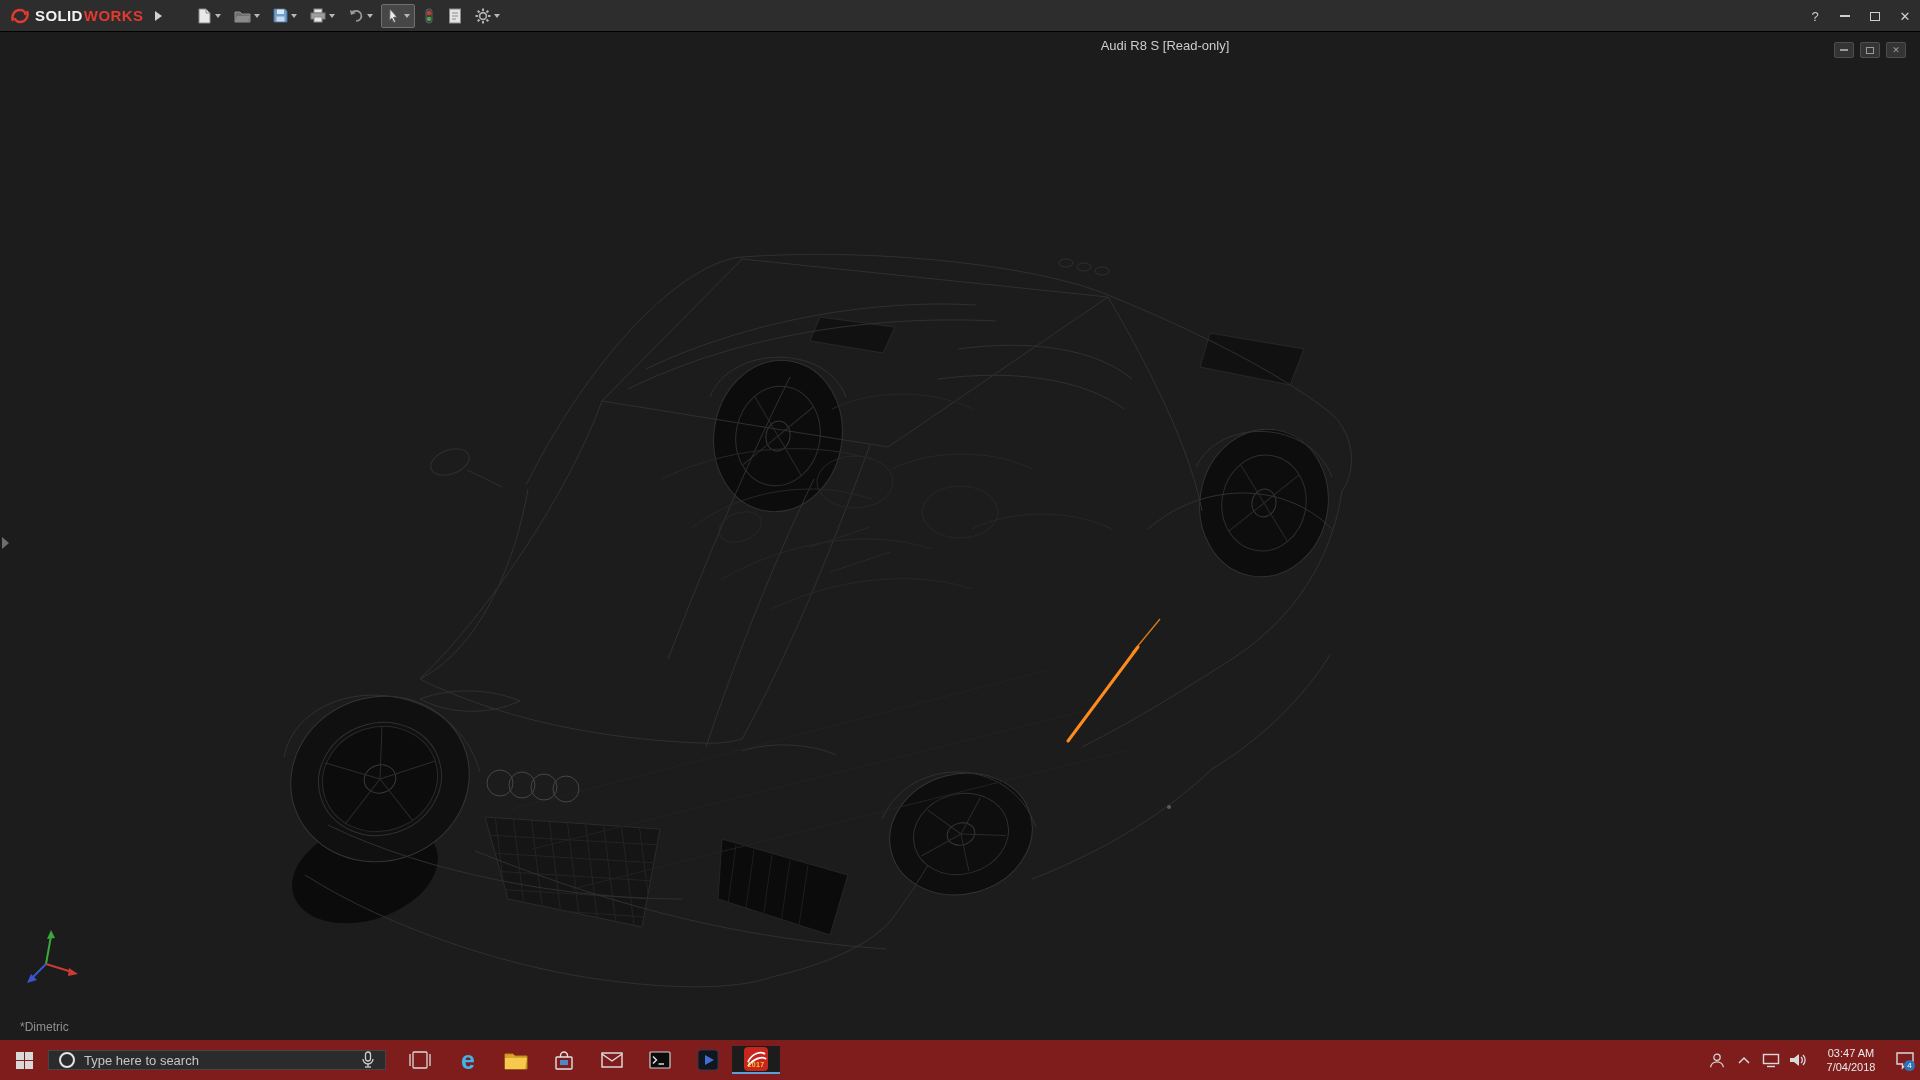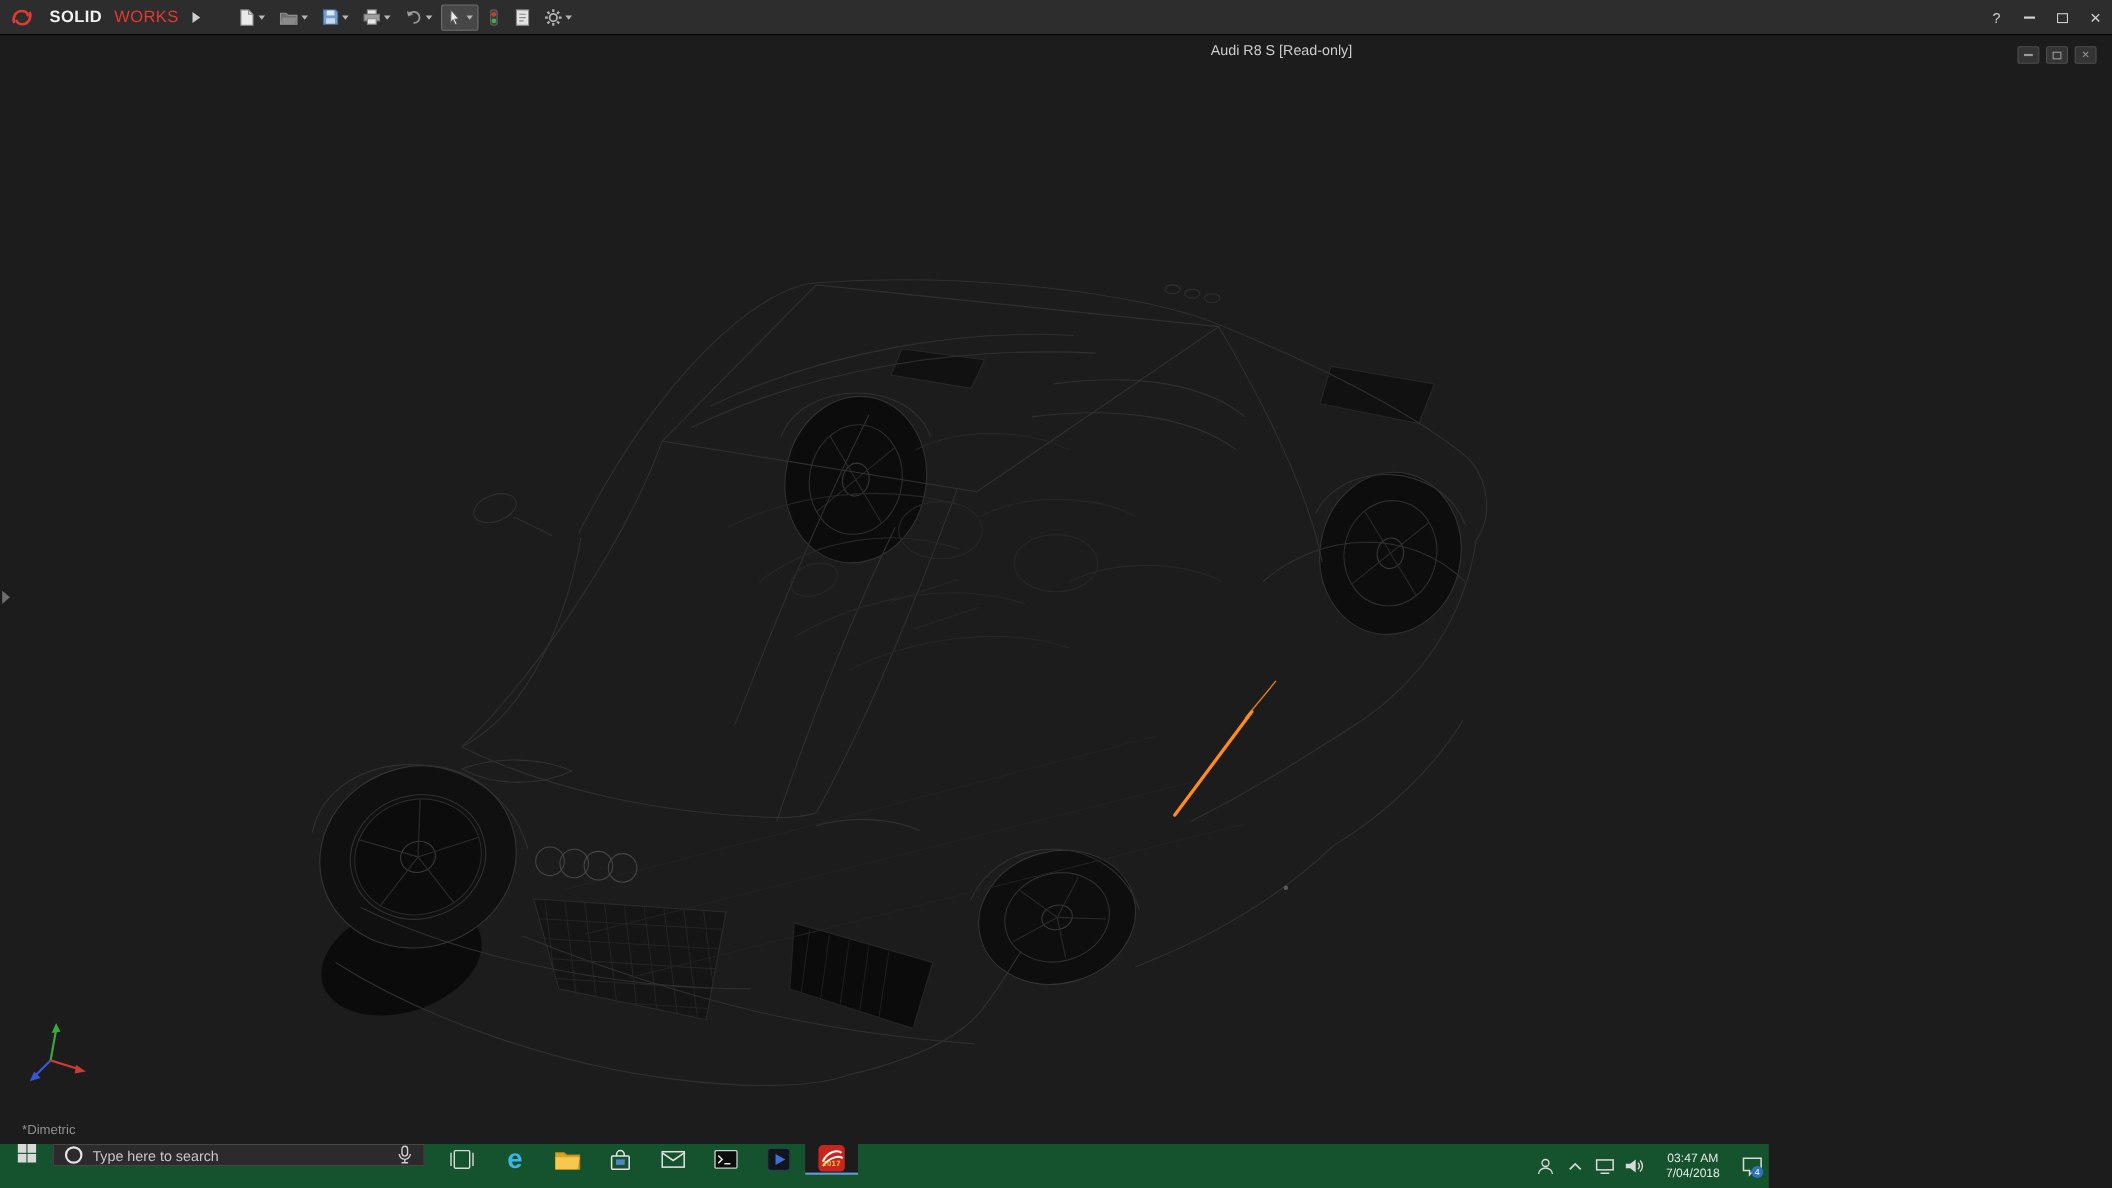--- a/index.html
+++ b/index.html
@@ -8,23 +8,23 @@
     position:relative; overflow:hidden; background:#1c1c1c;
     font-family:"Liberation Sans", sans-serif; color:#d6d6d6;
   }
 
   
   .titlebar {
     position:absolute; top:0; left:0; width:1920px; height:32px;
     background:#2d2d2d; border-bottom:1px solid #000;
     display:flex; align-items:center; z-index:20;
   }
-  .brand { display:flex; align-items:center; gap:15px; padding:0 8px 0 10px; height:100%; }
+  .brand { display:flex; align-items:center; gap:5px; padding:0 8px 0 10px; height:100%; }
   .brand .solid { color:#f2f2f2; font-weight:bold; font-size:15px; letter-spacing:.4px; }
-  .brand .works { color:#e23a30; font-weight:normal; font-size:15px; letter-spacing:.4px; margin-left:-4px; }
+  .brand .works { color:#e23a30; font-weight:bold; font-size:15px; letter-spacing:.4px; margin-left:-4px; }
   .menu-arrow {
     width:0; height:0; margin:0 14px 0 4px;
     border-top:5px solid transparent; border-bottom:5px solid transparent;
     border-left:7px solid #cfcfcf;
   }
   .toolbar { display:flex; align-items:center; gap:3px; margin-left:16px; }
   .tbtn {
     display:flex; align-items:center; gap:3px; padding:3px 4px; border-radius:2px;
     border:1px solid transparent;
   }
@@ -60,22 +60,22 @@
   .flyout {
     position:absolute; left:2px; top:505px; width:0; height:0;
     border-top:6px solid transparent; border-bottom:6px solid transparent;
     border-left:7px solid #6e6e6e;
   }
   .triad { position:absolute; left:22px; bottom:52px; }
   .view-label { position:absolute; left:20px; bottom:6px; font-size:12px; color:#8f8f8f; }
 
   
   .taskbar {
-    position:absolute; bottom:0; left:0; width:1608px; height:40px;
-    background:#14532d; display:flex; align-items:flex-start; z-index:30;
+    position:absolute; bottom:0; left:0; width:1920px; height:40px;
+    background:#7f1d1d; display:flex; align-items:center; z-index:30;
   }
   .start { width:48px; display:flex; align-items:center; justify-content:center; }
   .searchbox {
     width:338px; background:#2b2b2b; border:1px solid #454545;
     display:flex; align-items:center; gap:9px; padding:0 10px;
   }
   .cortana { width:16px; height:16px; border:2px solid #e4e4e4; border-radius:50%; flex:none; }
   .searchbox input {
     flex:1; background:transparent; border:none; outline:none;
     color:#cfcfcf; font-size:13px; font-family:"Liberation Sans", sans-serif;

